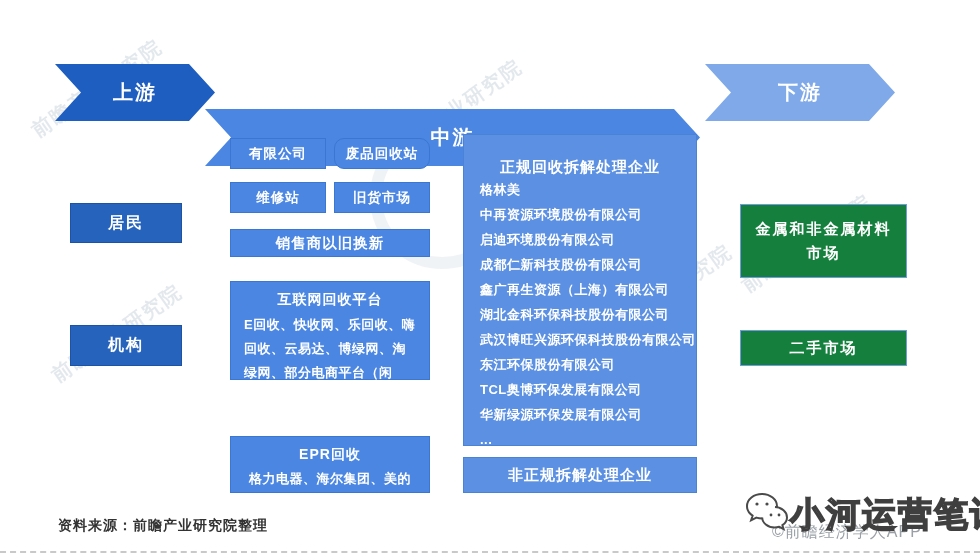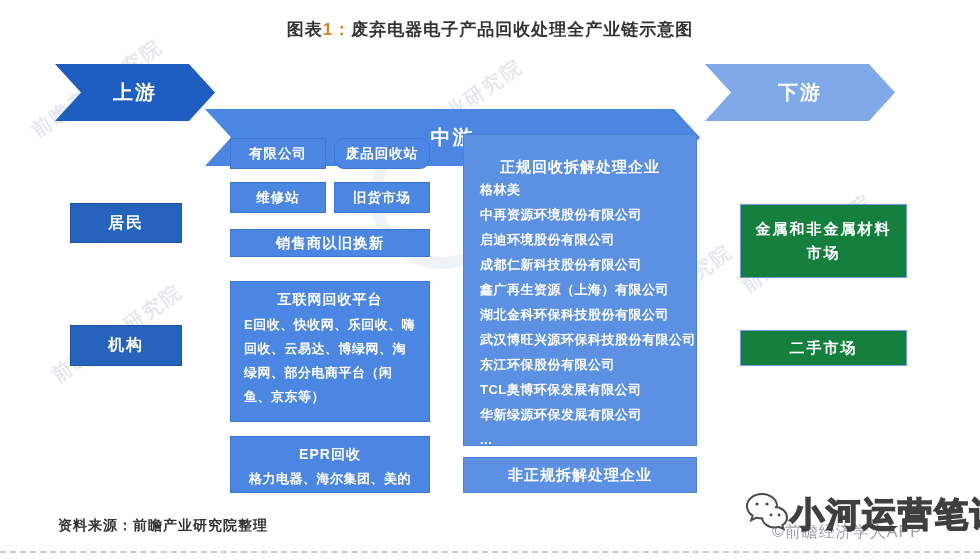--- a/index.html
+++ b/index.html
@@ -70,38 +70,35 @@
 
 <div id="stage">
 
   <div class="wm" style="left:20px;top:75px;">前瞻产业研究院</div>
   <div class="wm" style="left:380px;top:95px;">前瞻产业研究院</div>
   <div class="wm" style="left:40px;top:320px;">前瞻产业研究院</div>
   <div class="wm" style="left:590px;top:280px;">前瞻产业研究院</div>
   <div class="wm" style="left:730px;top:230px;">前瞻产业研究院</div>
   <div class="wm-circle" style="left:370px;top:125px;"></div>
 
-  <div class="title">
-    <span>图表</span><span class="num">1：</span><span>废弃电器电子产品回收处理全产业链示意图</span>
-  </div>
 
   <div class="arrow" style="left:55px;width:160px;background:#1e5ec0;">上游</div>
   <div class="arrow" style="left:205px;width:495px;background:#4a86e2;margin-top:45px;">中游</div>
   <div class="arrow" style="left:705px;width:190px;background:#7fa9e8;">下游</div>
 
   <div class="box b-left" style="left:70px;top:203px;width:112px;height:40px;">居民</div>
   <div class="box b-left" style="left:70px;top:325px;width:112px;height:41px;">机构</div>
 
   <div class="box b-mid" style="left:230px;top:138px;width:96px;height:31px;">有限公司</div>
   <div class="box b-mid" style="left:334px;top:138px;width:96px;height:31px;border-radius:10px;">废品回收站</div>
   <div class="box b-mid" style="left:230px;top:182px;width:96px;height:31px;">维修站</div>
   <div class="box b-mid" style="left:334px;top:182px;width:96px;height:31px;">旧货市场</div>
   <div class="box b-mid" style="left:230px;top:229px;width:200px;height:28px;font-size:14.5px;">销售商以旧换新</div>
 
-  <div class="box b-mid stackbox" style="left:230px;top:281px;width:200px;height:141px;">
+  <div class="box b-mid stackbox" style="left:230px;top:281px;width:200px;height:99px;">
     <div class="bx-title">互联网回收平台</div>
     <div class="bx-body">E回收、快收网、乐回收、嗨回收、云易达、博绿网、淘绿网、部分电商平台（闲鱼、京东等）</div>
   </div>
 
   <div class="box b-mid stackbox" style="left:230px;top:436px;width:200px;height:57px;">
     <div class="bx-title">EPR回收</div>
     <div class="bx-body center">格力电器、海尔集团、美的等</div>
   </div>
 
   <div class="box b-big formal" style="left:463px;top:134px;width:234px;height:312px;">

